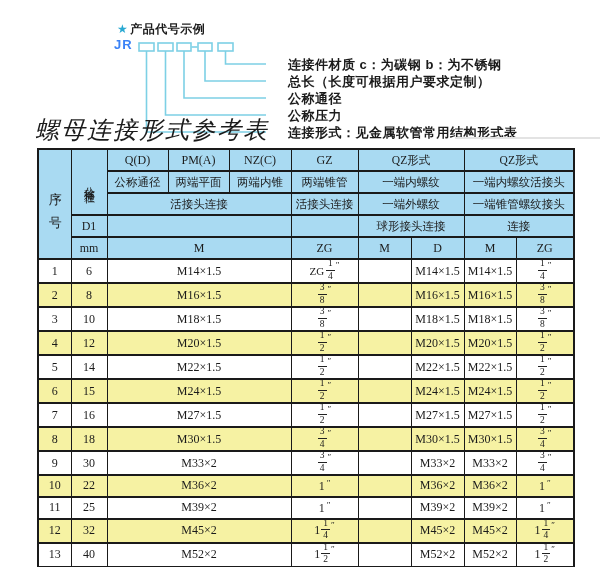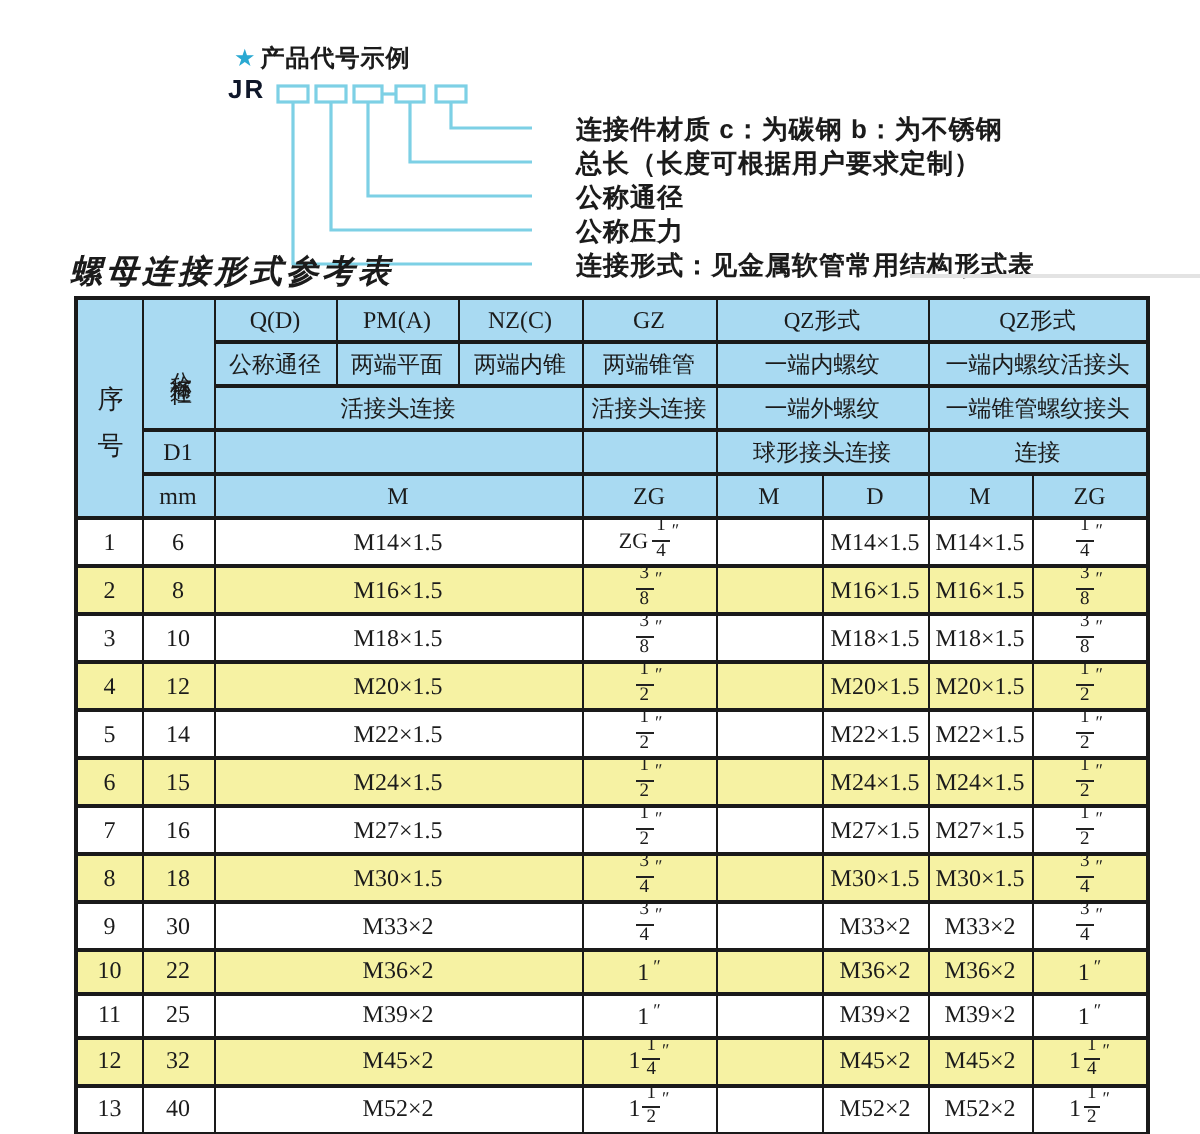--- a/index.html
+++ b/index.html
@@ -4,31 +4,31 @@
 <style>
   html,body{margin:0;padding:0;background:#fff;}
   body{width:600px;height:567px;position:relative;overflow:hidden;
        font-family:"Liberation Sans","DejaVu Sans",sans-serif;color:#1b1b1b;}
 
   
   .diagram-heading{position:absolute;left:117px;top:21px;font-size:12px;font-weight:bold;
        letter-spacing:.5px;white-space:nowrap;}
   .diagram-heading .star{color:#2aa9d2;margin-right:2px;font-weight:normal;}
   .code-prefix{position:absolute;left:114px;top:37px;font-size:13px;font-weight:bold;
-       color:#0f172a;letter-spacing:1px;}
+       color:#3b82f6;letter-spacing:1px;}
   svg.lines{position:absolute;left:0;top:0;}
   .callout-label{position:absolute;left:288px;height:17px;font-size:13px;font-weight:bold;
        white-space:nowrap;letter-spacing:.5px;}
   .cl-0{top:56px}.cl-1{top:73px}.cl-2{top:90px}.cl-3{top:107px}.cl-4{top:124px}
 
   .artifact-line{position:absolute;left:455px;top:137px;width:145px;height:2px;background:#e3e3e3;}
 
   
-  .page-title{position:absolute;left:35px;top:114px;font-size:16px;font-weight:bold;font-style:italic;
-       font-family:"DejaVu Serif","Liberation Serif",serif;letter-spacing:2px;white-space:nowrap;margin-top:12px;}
+  .page-title{position:absolute;left:35px;top:114px;font-size:24px;font-weight:normal;font-style:italic;
+       font-family:"DejaVu Serif","Liberation Serif",serif;letter-spacing:2px;white-space:nowrap;}
 
   
   table.ref{position:absolute;left:37px;top:148px;width:537px;height:416px;
        border-collapse:collapse;table-layout:fixed;
        font-family:"Liberation Serif","DejaVu Serif",serif;font-size:12px;}
   table.ref{border:2px solid #1a1a1a;}
   table.ref td{border:1px solid #1a1a1a;border-top-width:2px;border-bottom-width:2px;
        text-align:center;vertical-align:middle;padding:0;overflow:hidden;}
   thead td{background:#a9daf2;font-size:11.5px;}
   thead tr{height:22px;}

